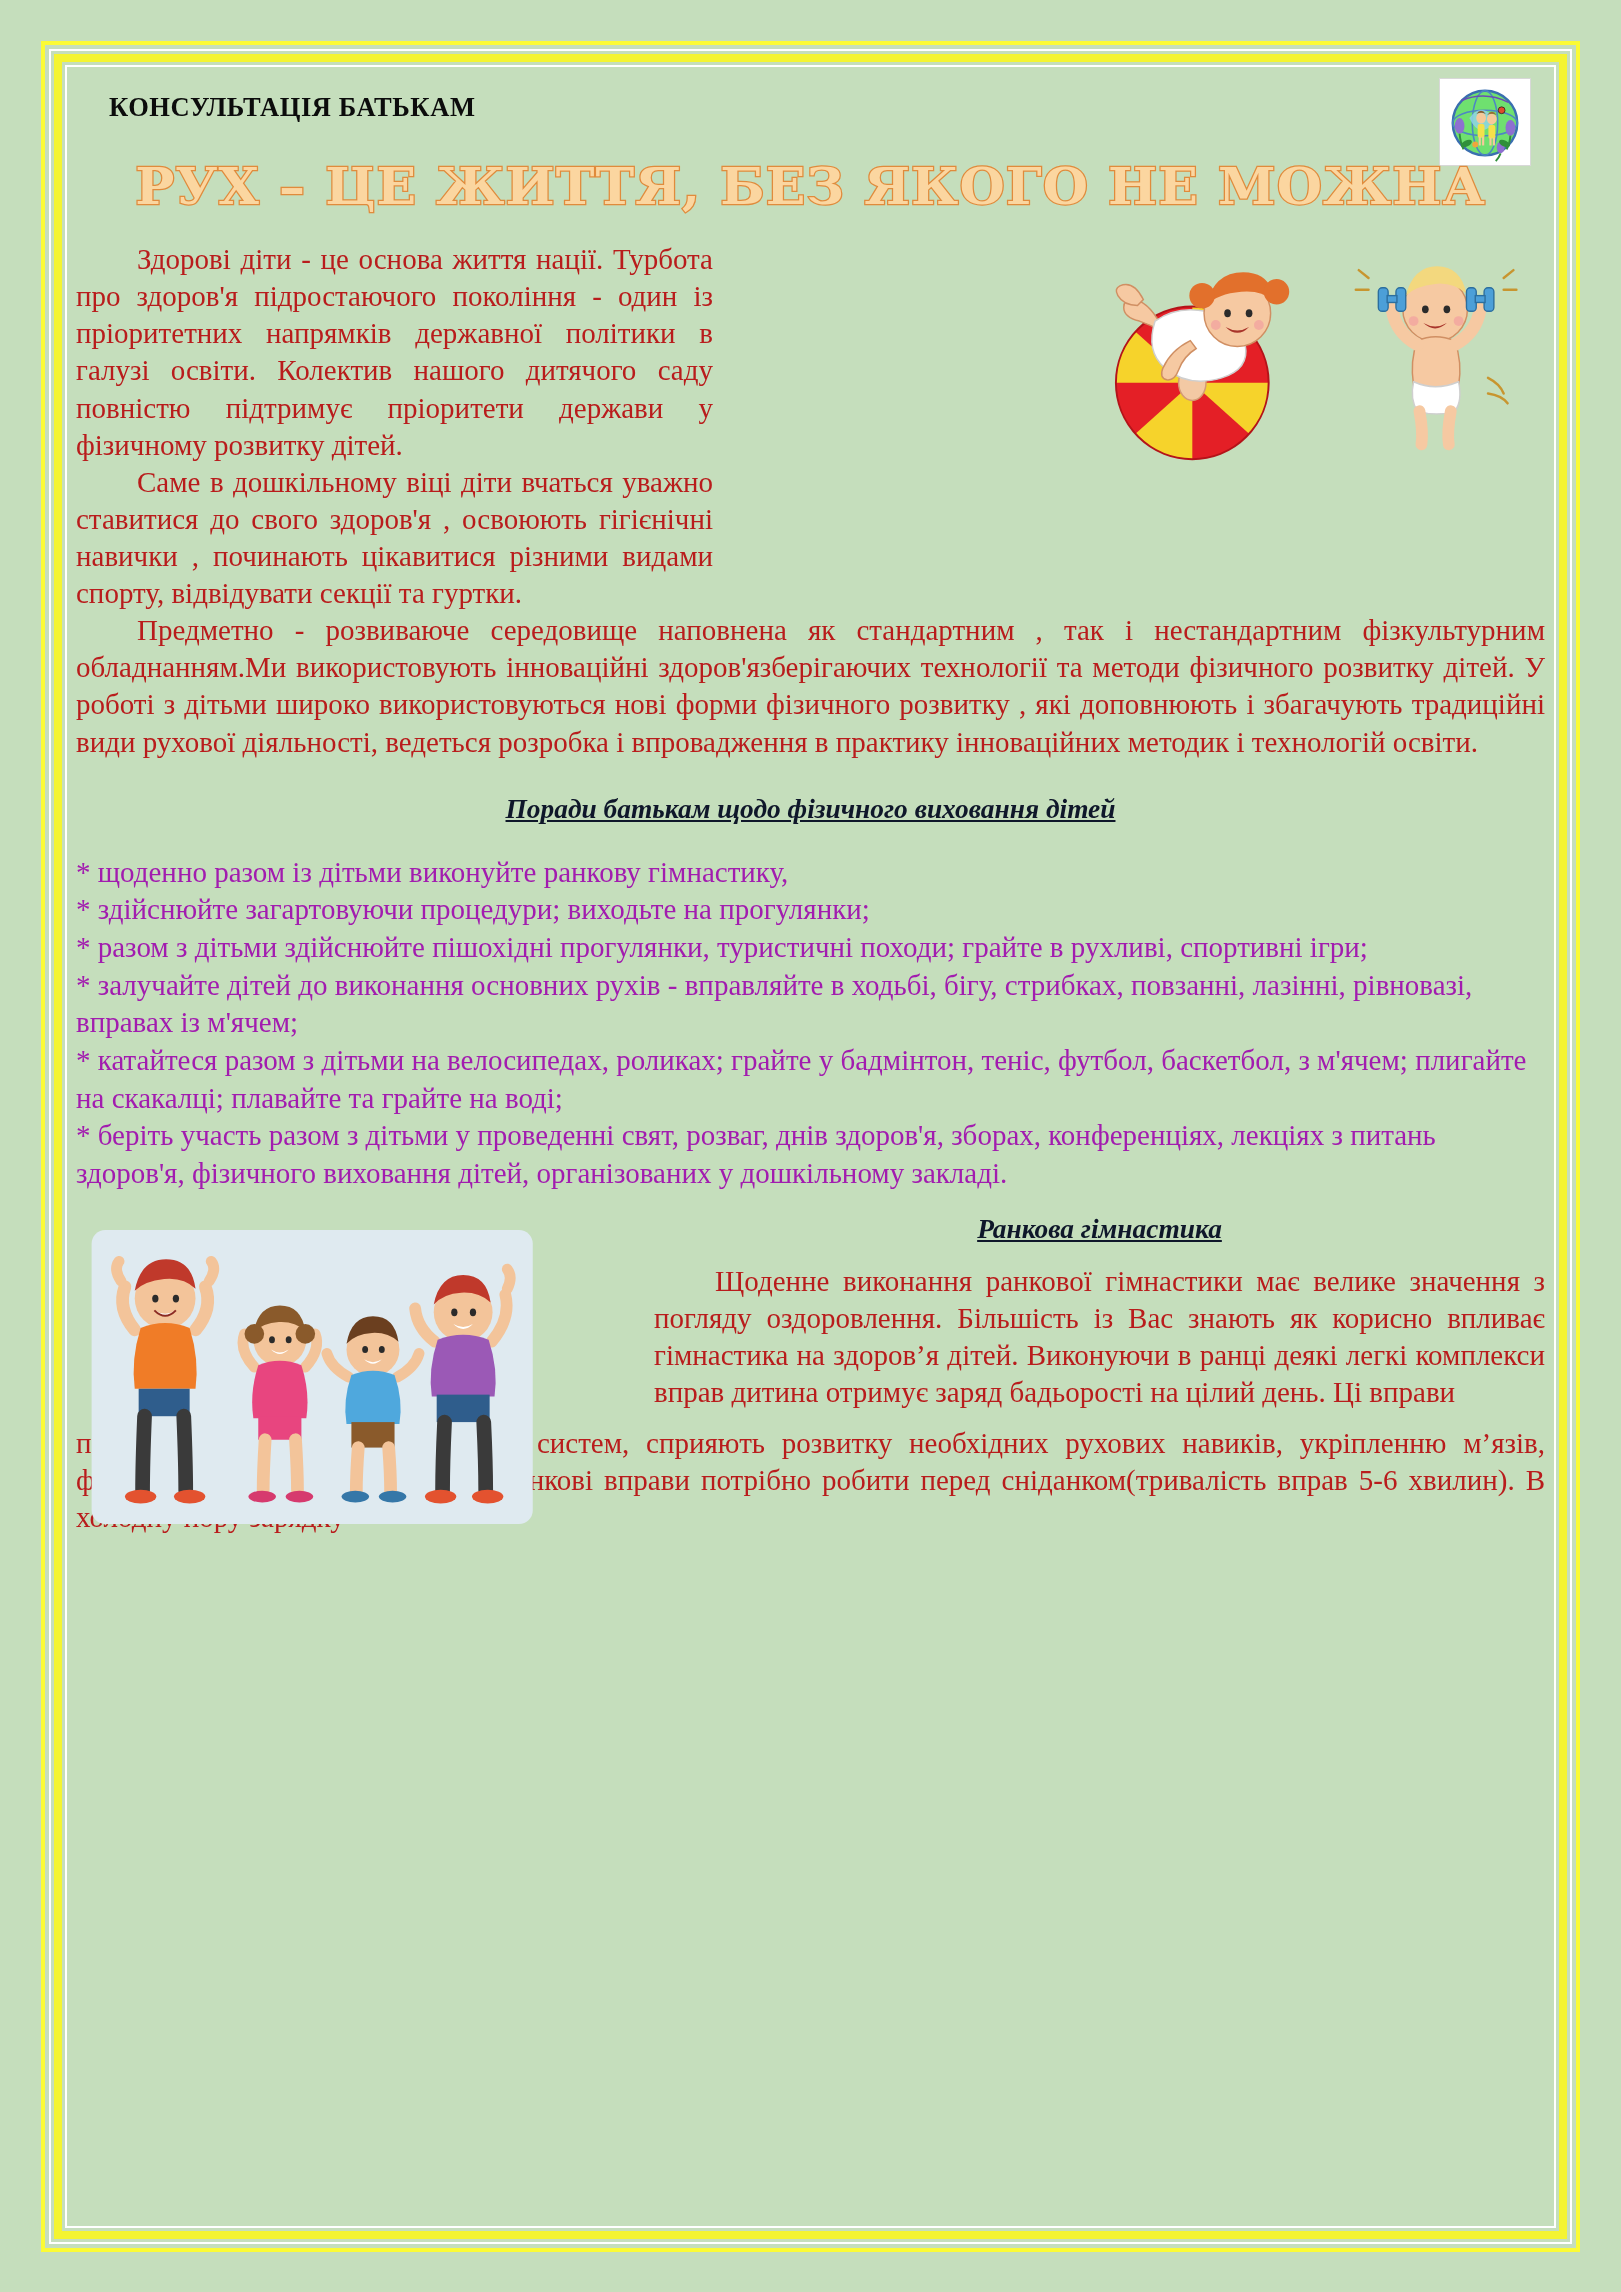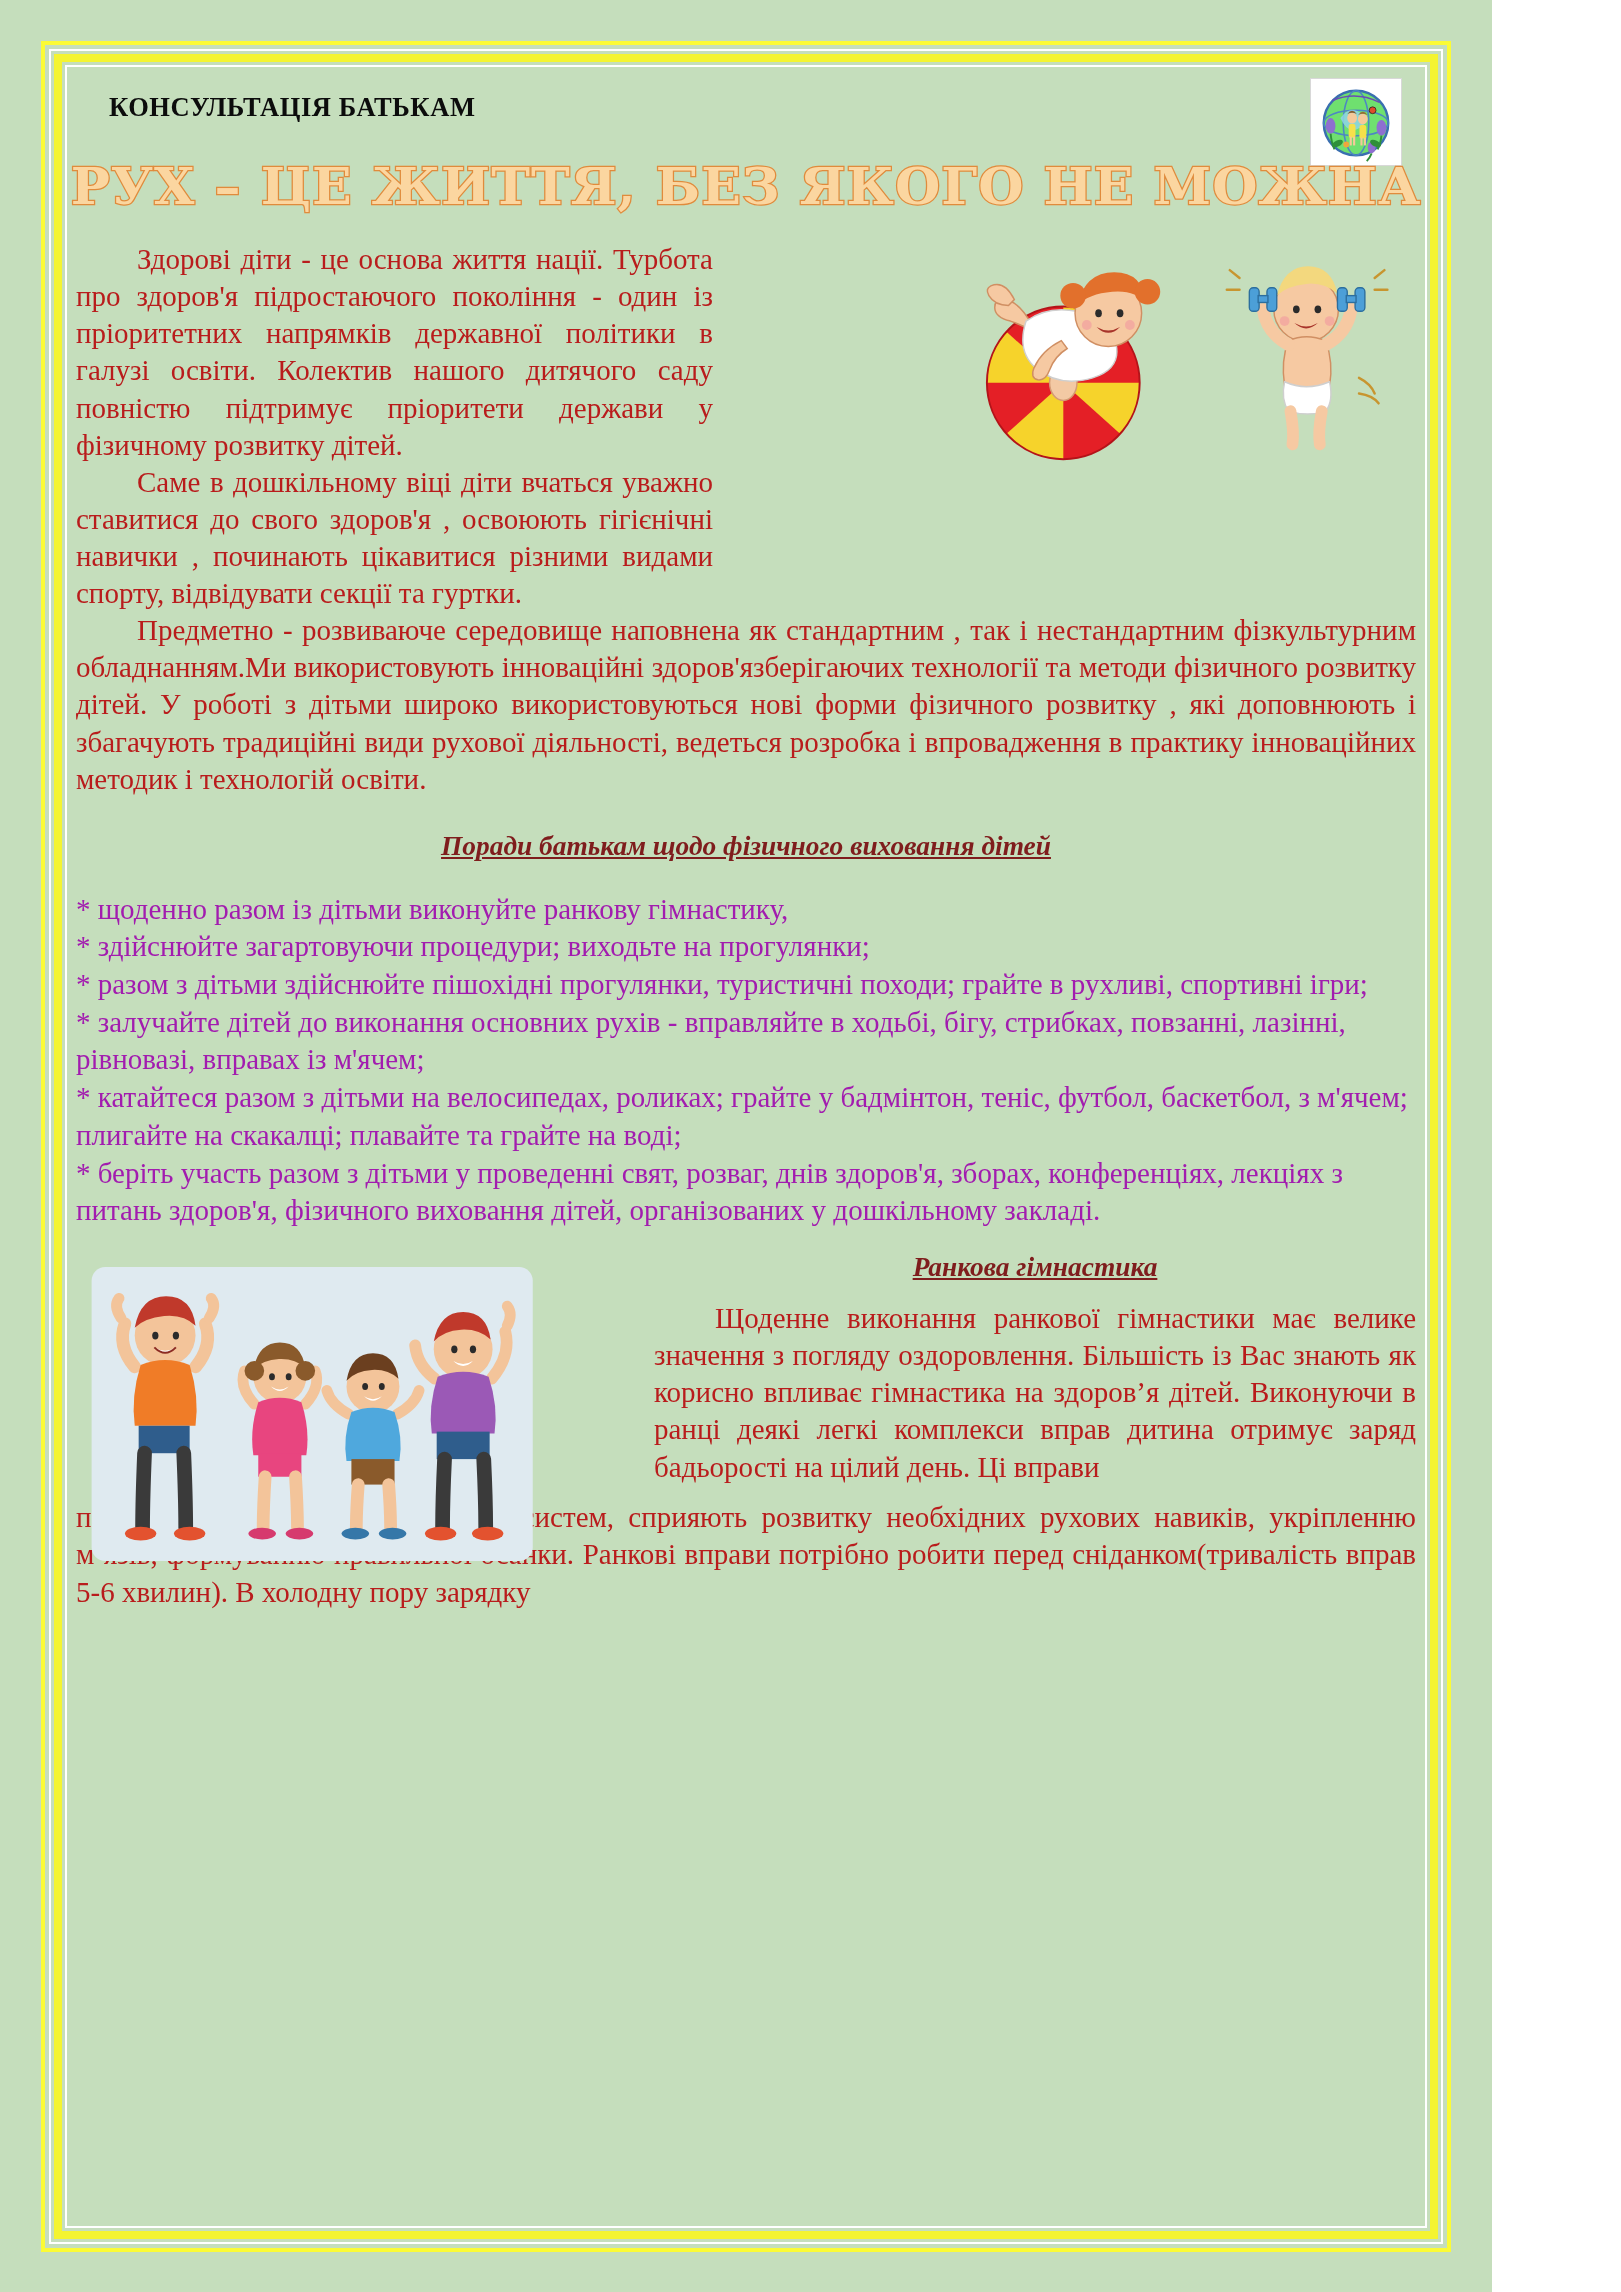--- a/index.html
+++ b/index.html
@@ -4,21 +4,21 @@
 <style>
   html,body{margin:0;padding:0;}
   body{
     width:1621px;height:2293px;
     background:#ffffff;
     font-family:"Liberation Serif", serif;
     overflow:hidden;
   }
   .page{
     position:relative;
-    width:1492px;height:2293px;
+    width:1621px;height:2293px;
     box-sizing:border-box;
     background:#c5debc;
     padding:0;
   }
   
   .frame-outer{
     position:absolute;inset:0;
     background:#c5debc;
   }
   .frame-b1{position:absolute;left:41px;top:41px;right:41px;bottom:41px;border:4.9px solid #fbfb35;}
@@ -71,21 +71,21 @@
   }
   .narrow{width:637px;}
   .illus-top{
     position:absolute;right:-9.8px;top:-9.8px;
     width:510px;height:235px;
   }
   
   .subhead{
     font-size:27.4px;font-weight:bold;font-style:italic;
     text-decoration:underline;
-    text-align:center;color:#7f1d1d;
+    text-align:center;color:#0f172a;
     margin:33px 0 0 0;
   }
   .subhead.right{text-align:center;}
   
   ul.tips{list-style:none;margin:29px 0 0 0;padding:0;}
   ul.tips li{
     font-size:29px;line-height:1.30;color:#a21caf;
     text-align:left;margin:0;
     font-family:"Liberation Serif", serif;
   }

